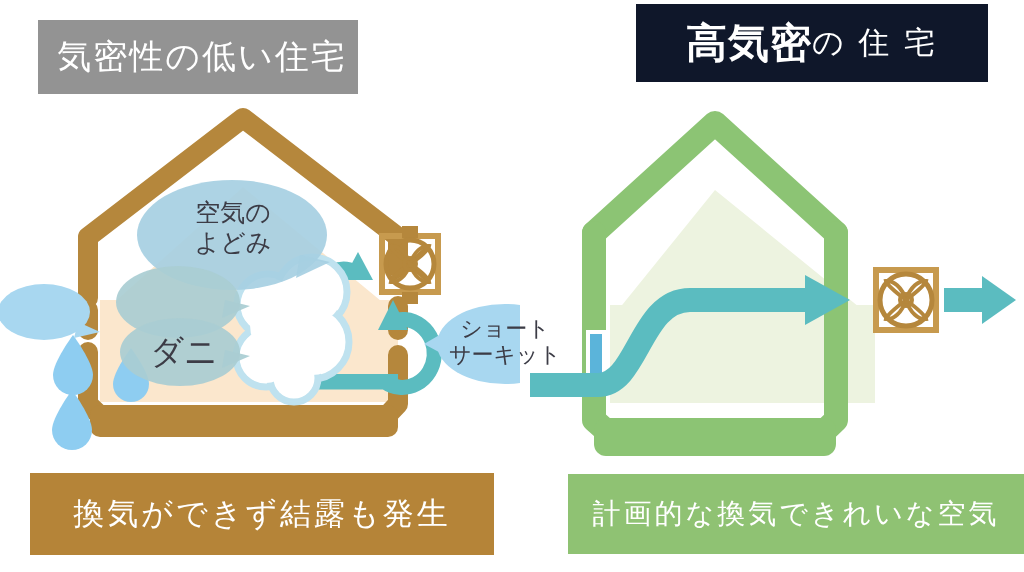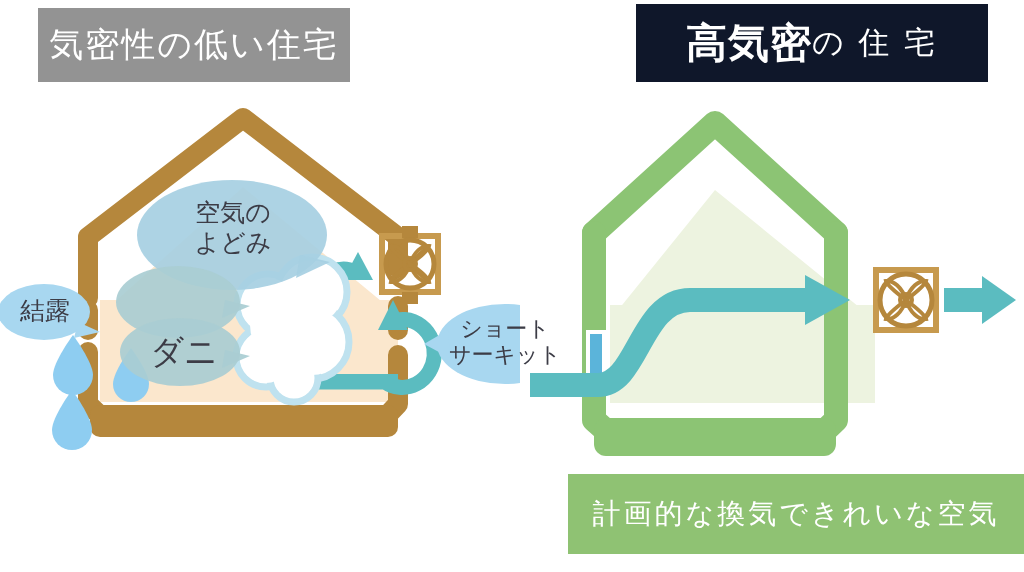--- a/index.html
+++ b/index.html
@@ -32,25 +32,26 @@
     position: absolute;
     display: flex;
     align-items: center;
     justify-content: center;
     color: #ffffff;
     letter-spacing: 2px;
     white-space: nowrap;
   }
   #header-left {
     left: 38px;
-    top: 8px;
+    top: 20px;
     width: 312px;
     height: 74px;
     background: #939393;
     font-size: 34px;
+    padding-left: 8px;
   }
   #header-right {
     left: 116px;
     top: 4px;
     width: 352px;
     height: 78px;
     background: #0f172a;
     font-size: 33px;
   }
   #header-right .strong {
@@ -217,24 +218,26 @@
         <g>
           <ellipse cx="505" cy="344" rx="68" ry="40" fill="#a8d7f0"></ellipse>
           <polygon points="448,330 424,344 450,358" fill="#a8d7f0"></polygon>
         </g>
       </svg>
     </div>
 
     <div class="bubble-text" id="label-yodomi">空気の
 よどみ</div>
     <div class="bubble-text" id="label-dani">ダニ</div>
-    <div class="bubble-text" id="label-ketsuro">結露</div>
     <div class="bubble-text" id="label-short">ショート
 サーキット</div>
 
+    <div class="caption-band" id="caption-left">
+      <span>換気ができず結露も発生</span>
+    </div>
   </div>
 
   <div class="panel" id="panel-right">
 
     <div class="header-badge" id="header-right">
       <span class="strong">高気密</span>
       <span class="normal">の 住 宅</span>
     </div>
 
     <div class="scene">

